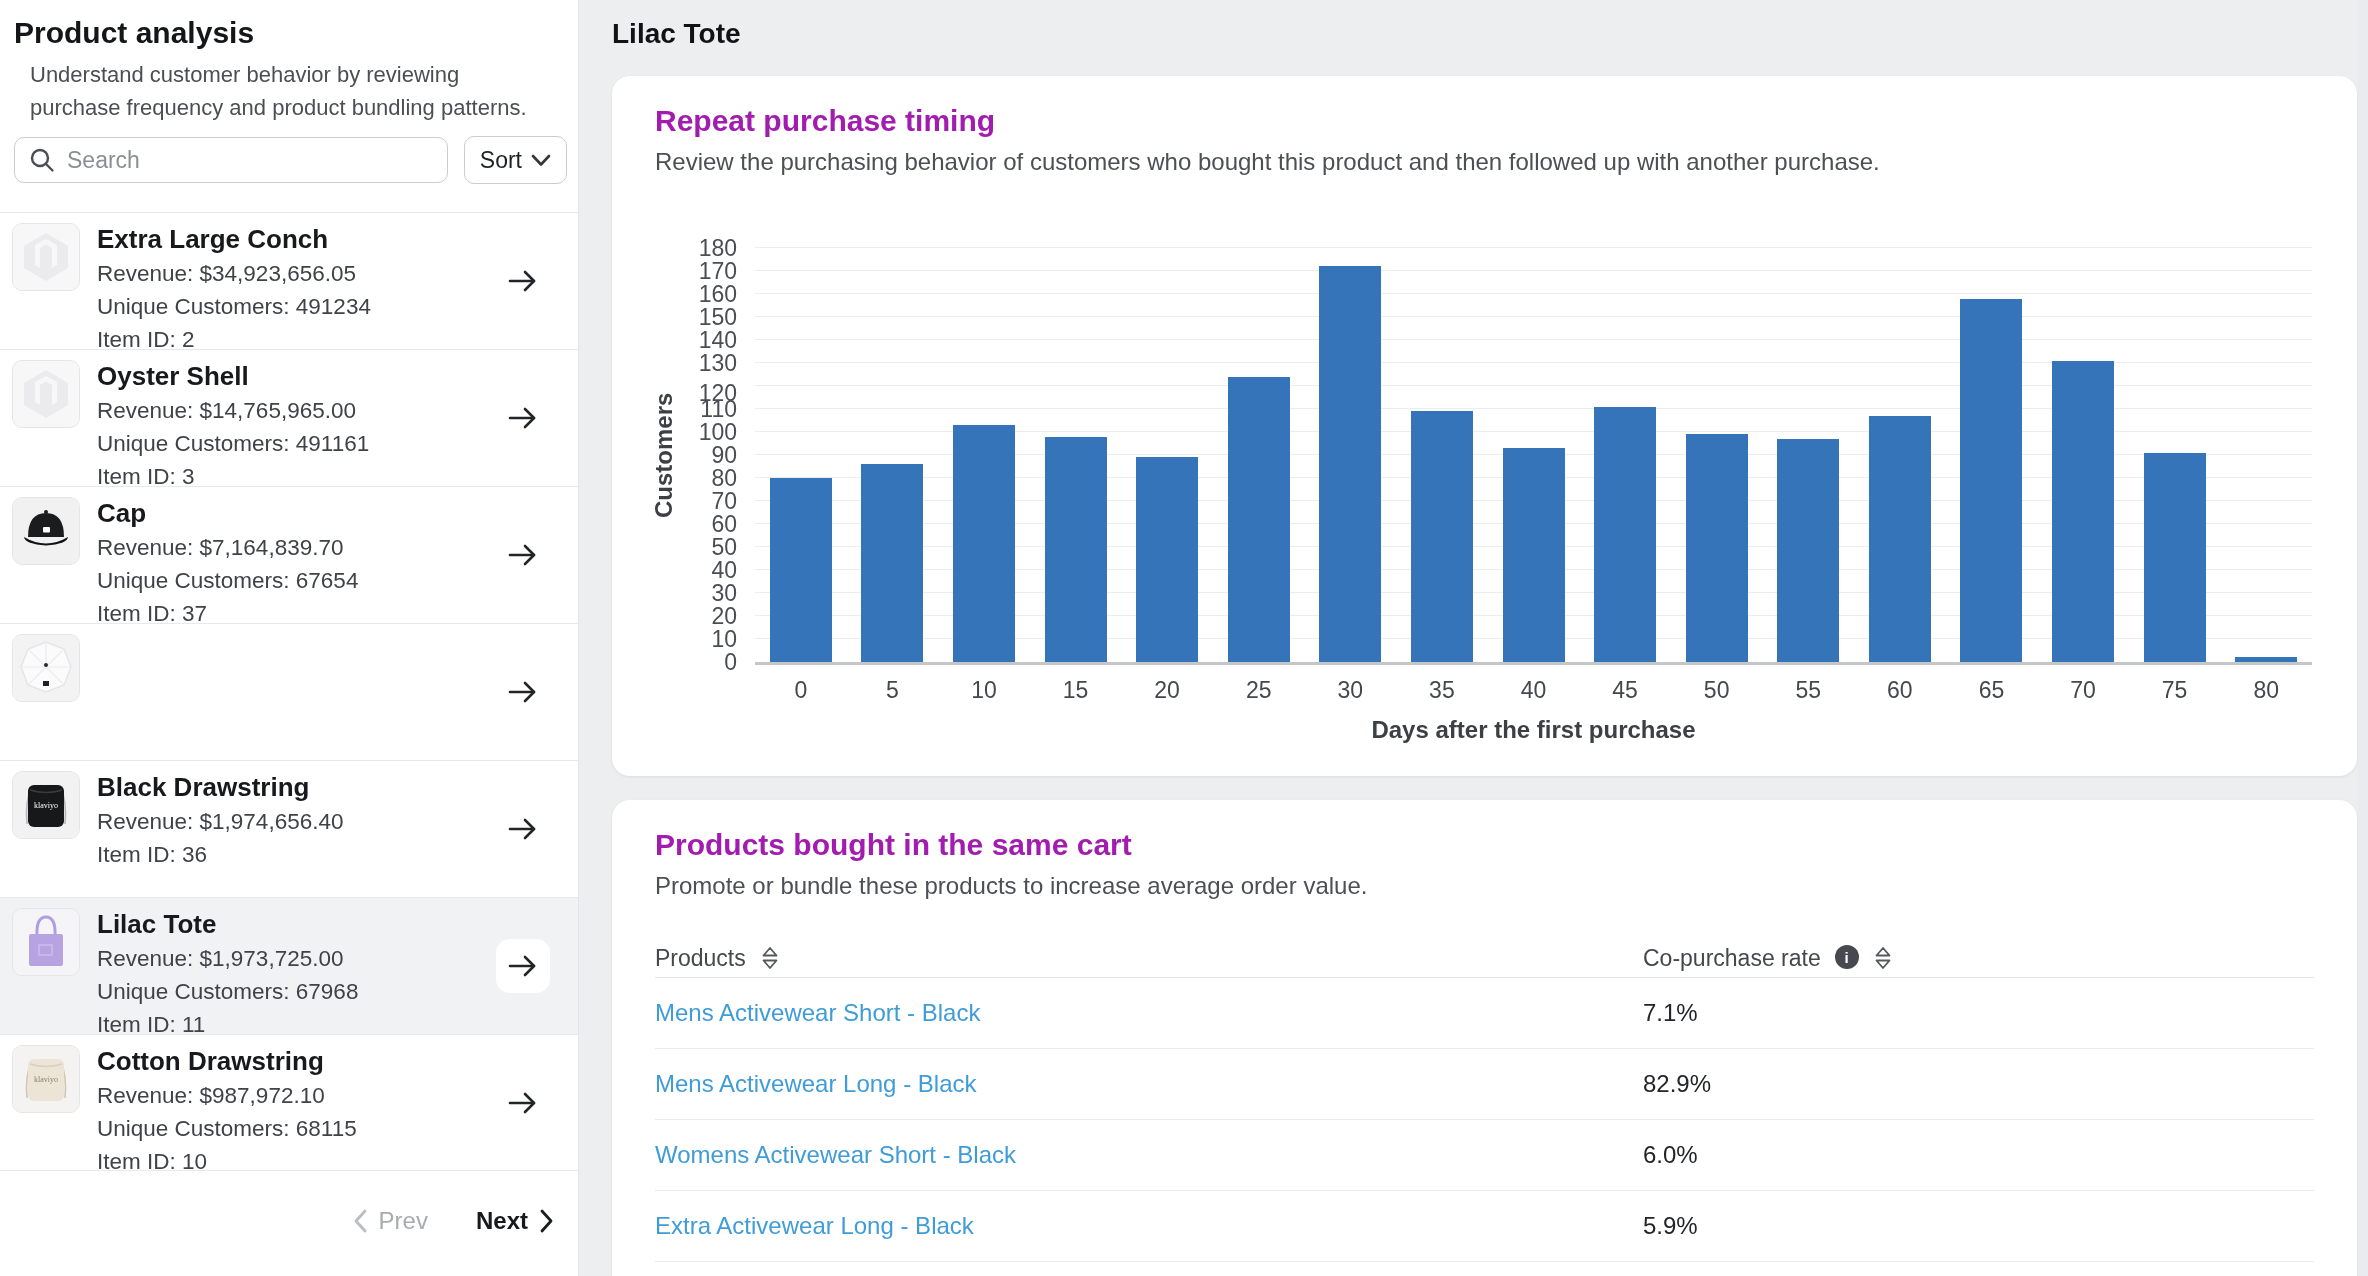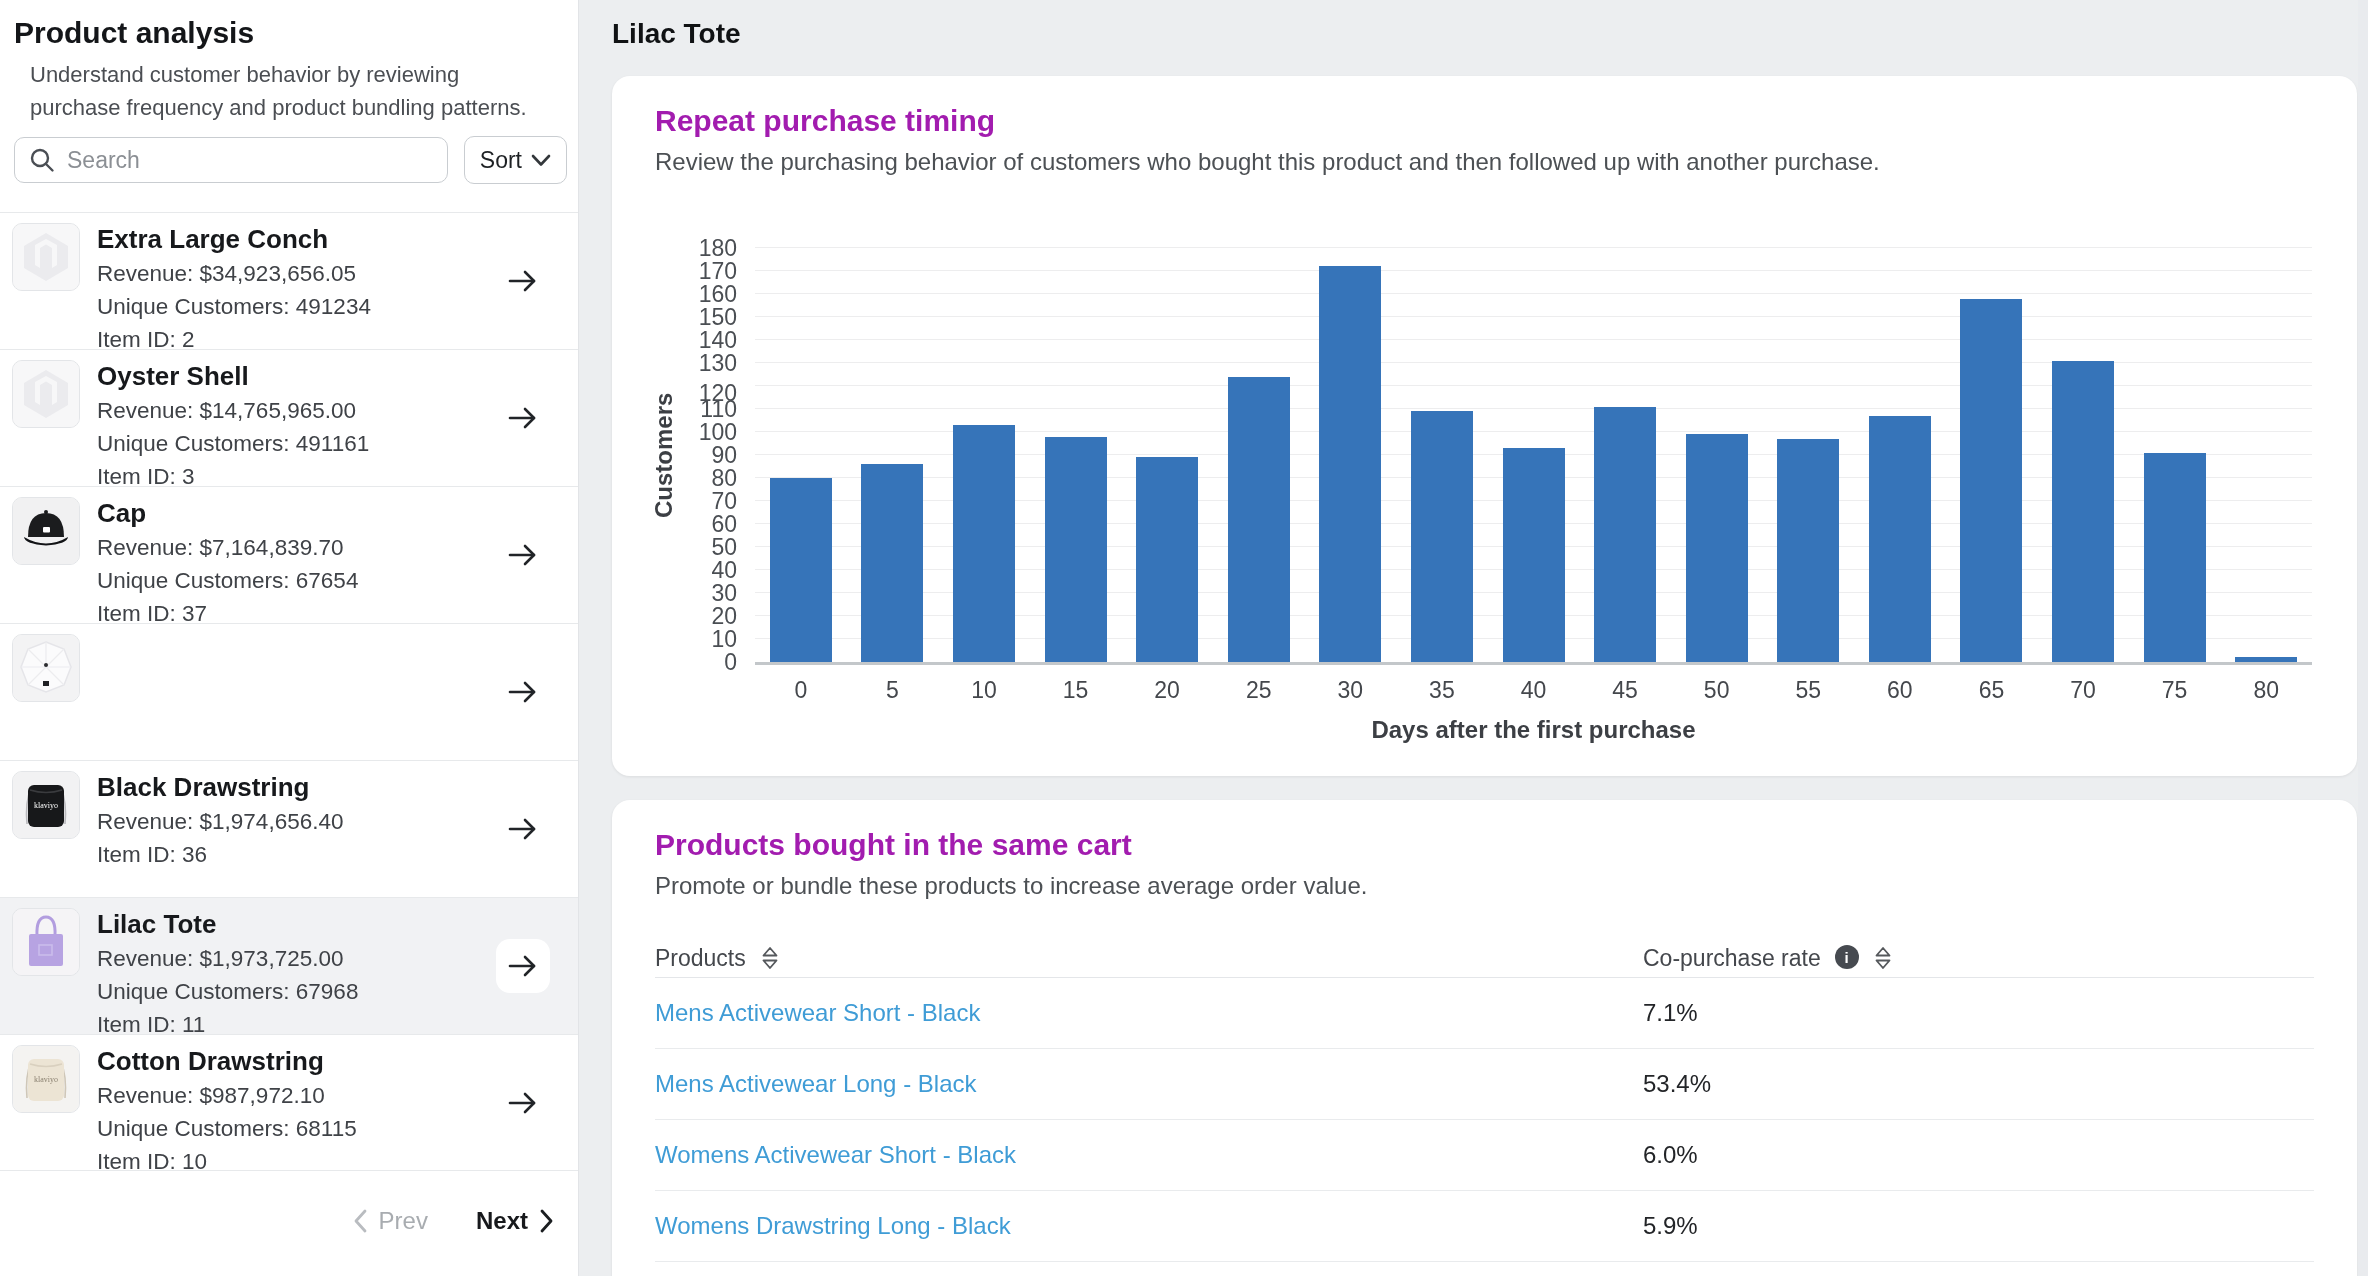--- a/index.html
+++ b/index.html
@@ -358,30 +358,30 @@
           </div>
         </div>
         <div id="table-body">
   <div class="t-row">
     <div><a>Mens Activewear Short - Black</a></div>
     <div class="t-rate">7.1%</div>
   </div>
 
   <div class="t-row">
     <div><a>Mens Activewear Long - Black</a></div>
-    <div class="t-rate">53.4%</div>
+    <div class="t-rate">82.9%</div>
   </div>
 
   <div class="t-row">
     <div><a>Womens Activewear Short - Black</a></div>
     <div class="t-rate">6.0%</div>
   </div>
 
   <div class="t-row">
-    <div><a>Womens Drawstring Long - Black</a></div>
+    <div><a>Extra Activewear Long - Black</a></div>
     <div class="t-rate">5.9%</div>
   </div>
 </div>
       </div>
     </div>
 
   </div>
 
   <div id="scroll-track"></div>
 </div>

